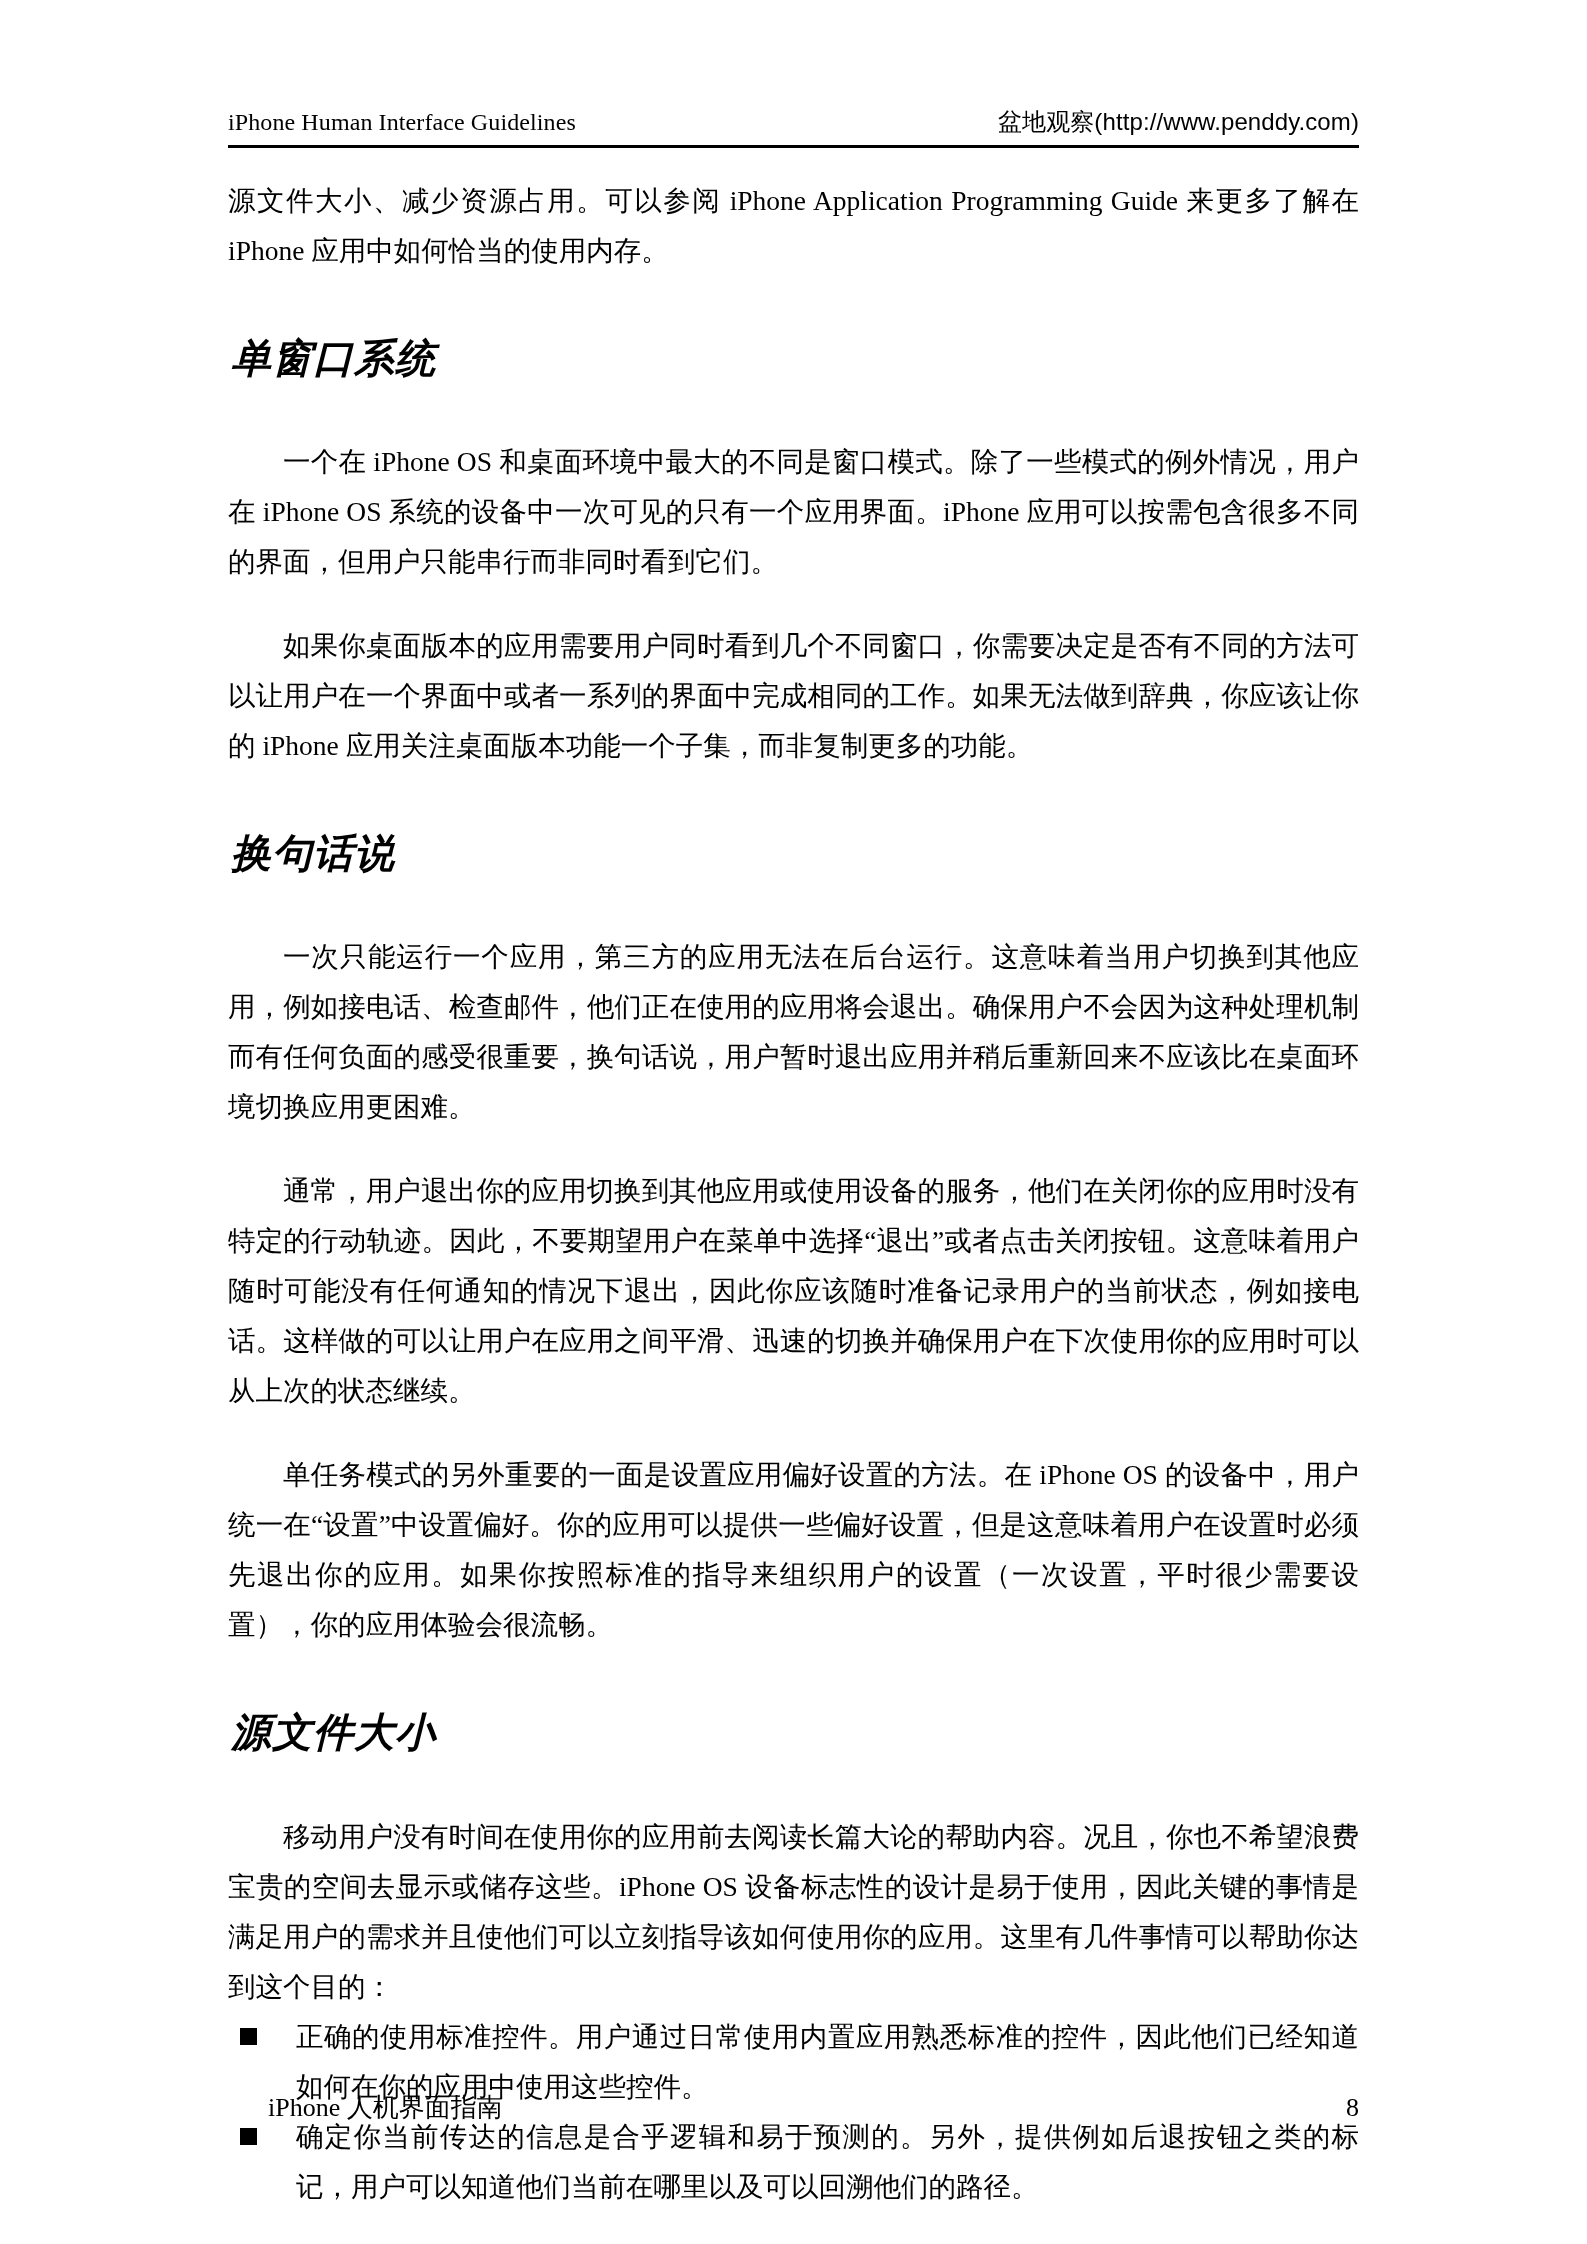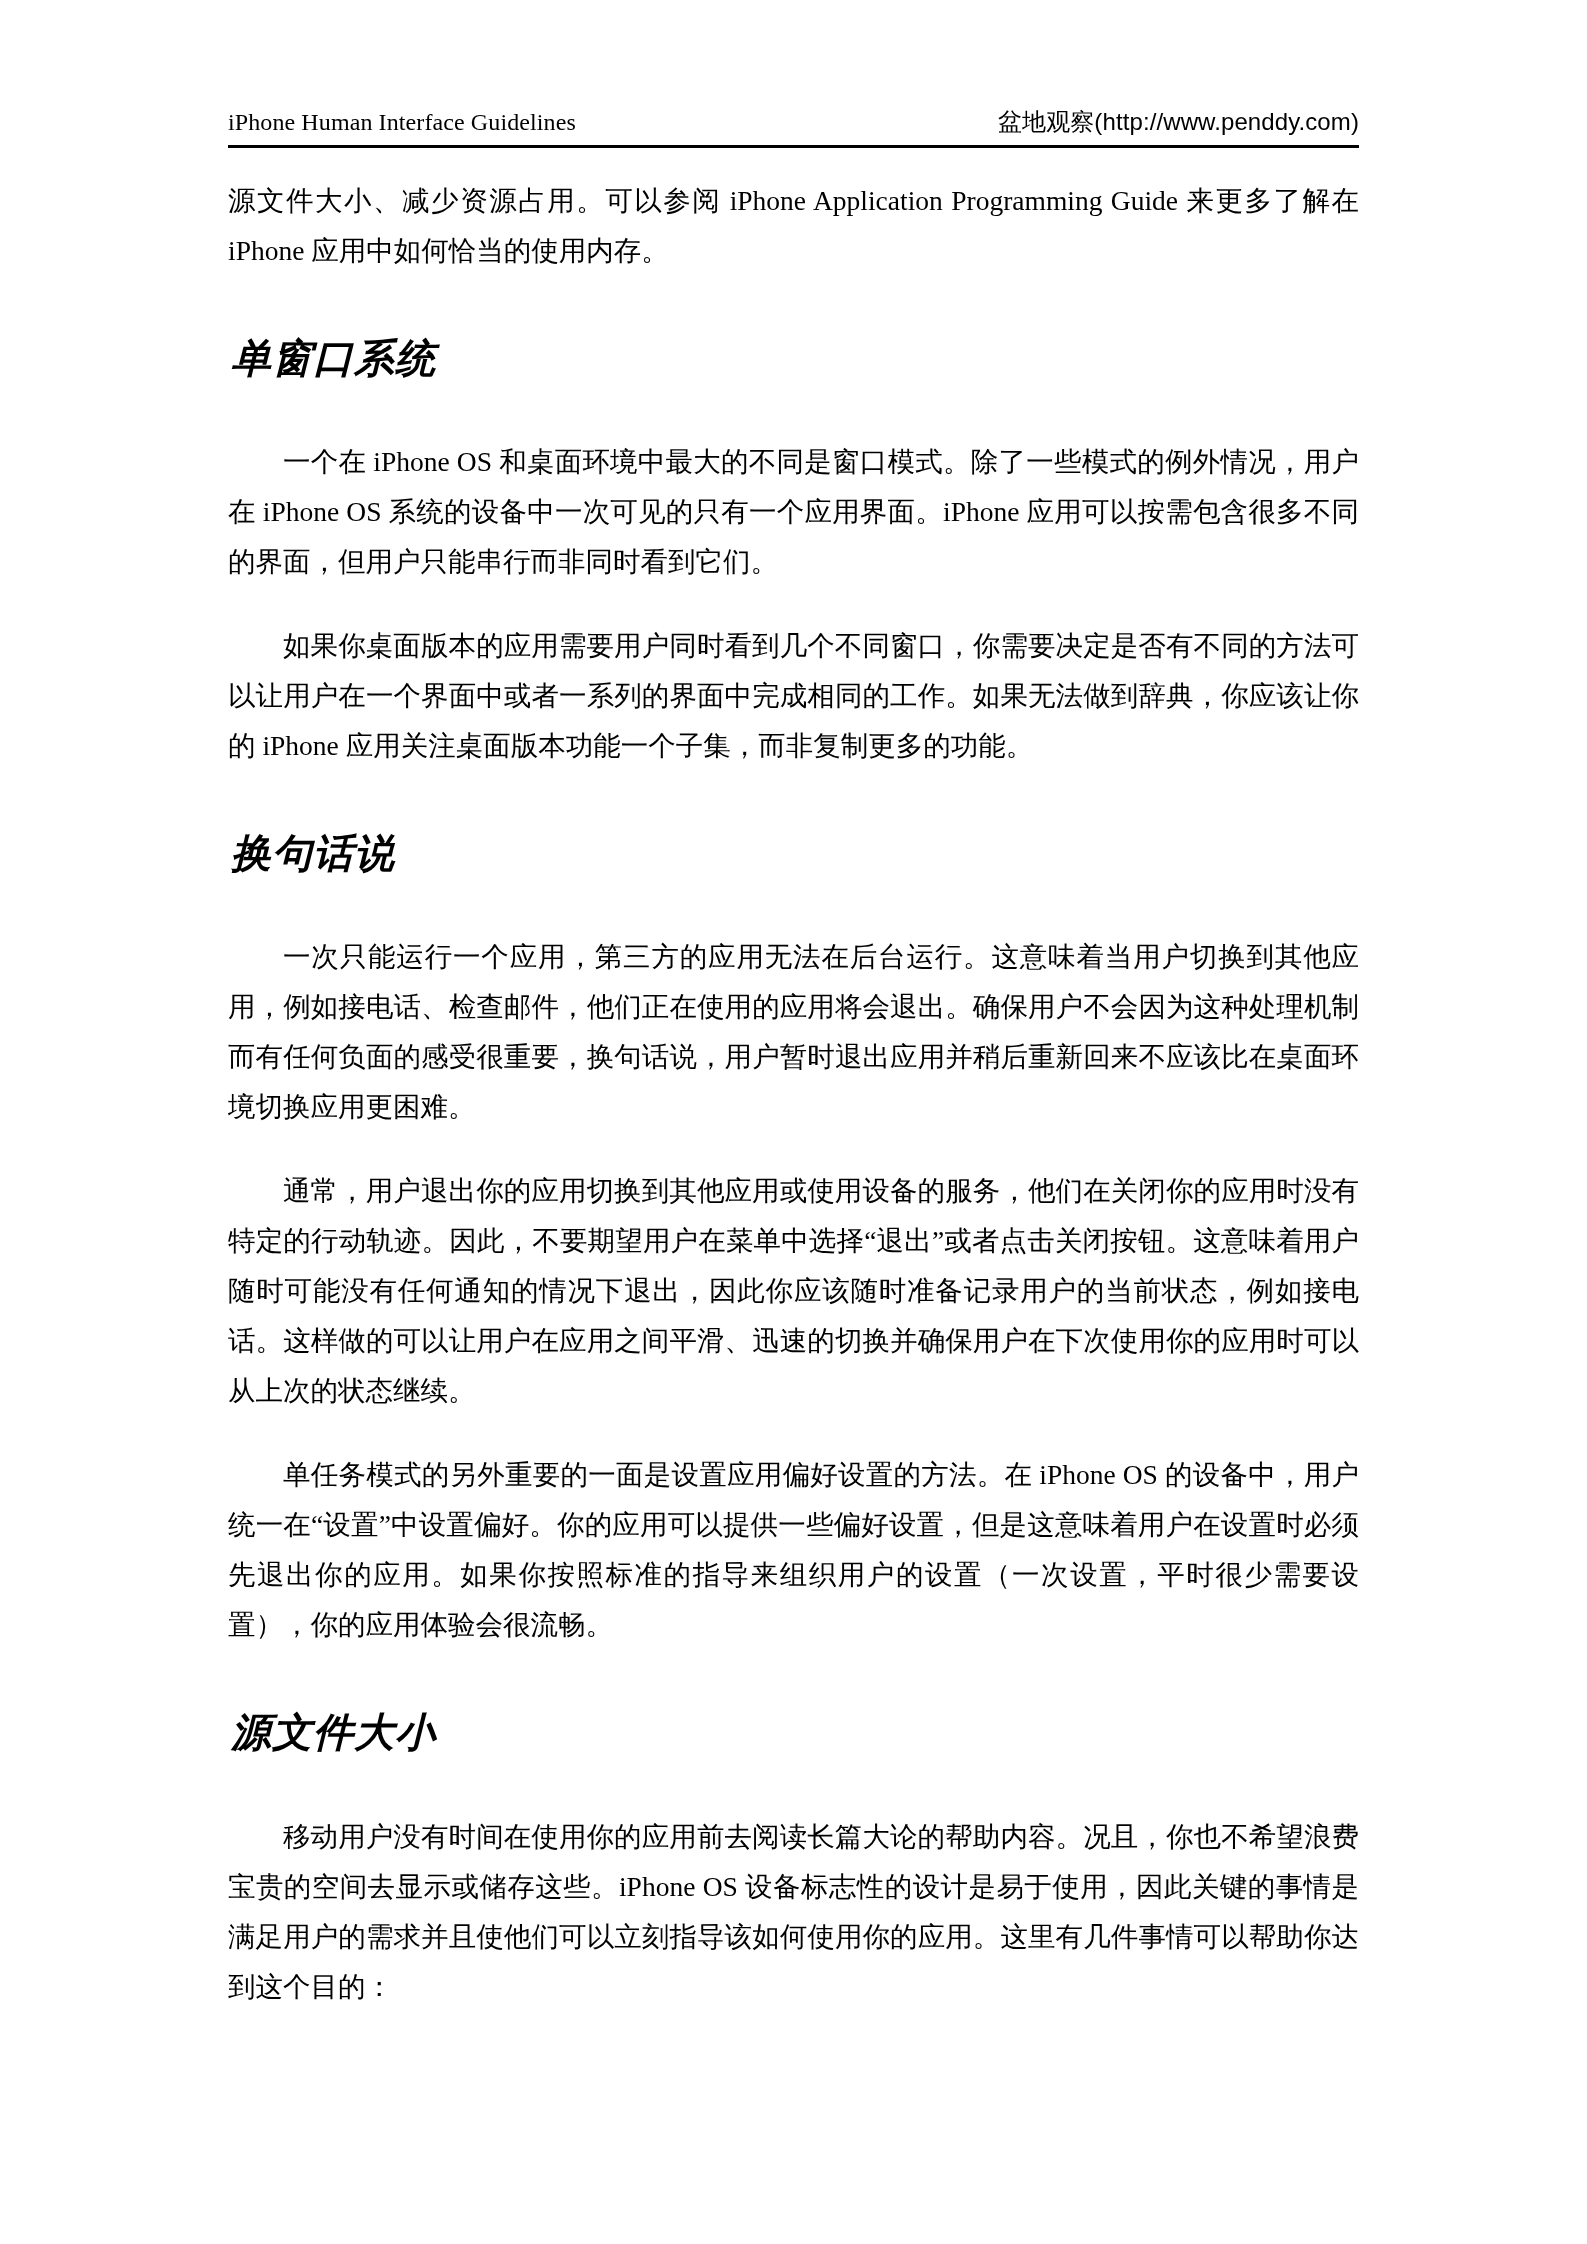--- a/index.html
+++ b/index.html
@@ -163,17 +163,31 @@
     <p class="body indent">通常，用户退出你的应用切换到其他应用或使用设备的服务，他们在关闭你的应用时没有特定的行动轨迹。因此，不要期望用户在菜单中选择“退出”或者点击关闭按钮。这意味着用户随时可能没有任何通知的情况下退出，因此你应该随时准备记录用户的当前状态，例如接电话。这样做的可以让用户在应用之间平滑、迅速的切换并确保用户在下次使用你的应用时可以从上次的状态继续。</p>
     <div class="gap-sm"></div>
     <p class="body indent">单任务模式的另外重要的一面是设置应用偏好设置的方法。在 iPhone OS 的设备中，用户统一在“设置”中设置偏好。你的应用可以提供一些偏好设置，但是这意味着用户在设置时必须先退出你的应用。如果你按照标准的指导来组织用户的设置（一次设置，平时很少需要设置），你的应用体验会很流畅。</p>
 
     <div class="head-block-top"></div>
     <h2 class="section">源文件大小</h2>
     <div class="head-block-bottom"></div>
 
     <p class="body indent">移动用户没有时间在使用你的应用前去阅读长篇大论的帮助内容。况且，你也不希望浪费宝贵的空间去显示或储存这些。iPhone OS 设备标志性的设计是易于使用，因此关键的事情是满足用户的需求并且使他们可以立刻指导该如何使用你的应用。这里有几件事情可以帮助你达到这个目的：</p>
 
+    <ul class="bullets">
+      <li>
+        <span class="bullet-mark"></span>
+        <span class="li-text">正确的使用标准控件。用户通过日常使用内置应用熟悉标准的控件，因此他们已经知道如何在你的应用中使用这些控件。</span>
+      </li>
+      <li>
+        <span class="bullet-mark"></span>
+        <span class="li-text">确定你当前传达的信息是合乎逻辑和易于预测的。另外，提供例如后退按钮之类的标记，用户可以知道他们当前在哪里以及可以回溯他们的路径。</span>
+      </li>
+    </ul>
 
   </div>
 
+  <div class="footer">
+    <div class="footer-left">iPhone 人机界面指南</div>
+    <div class="footer-right">8</div>
+  </div>
 
 </div>
 
 </body></html>

